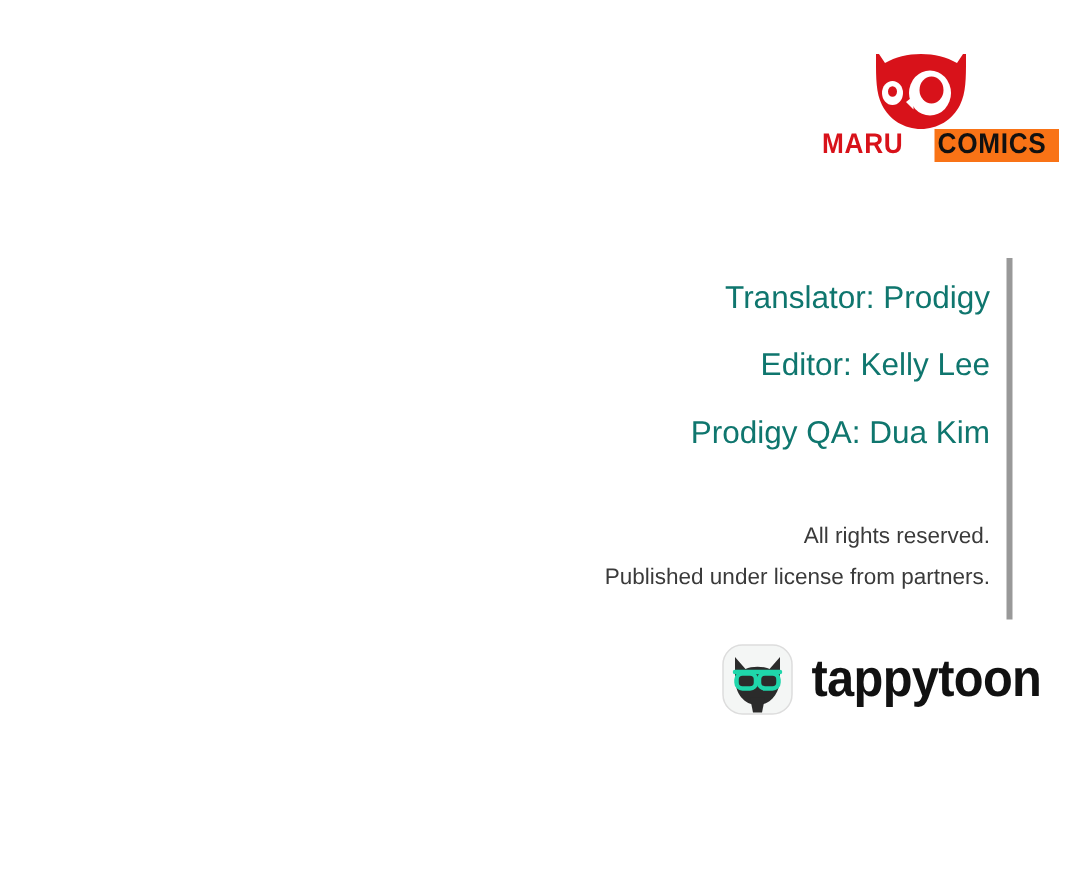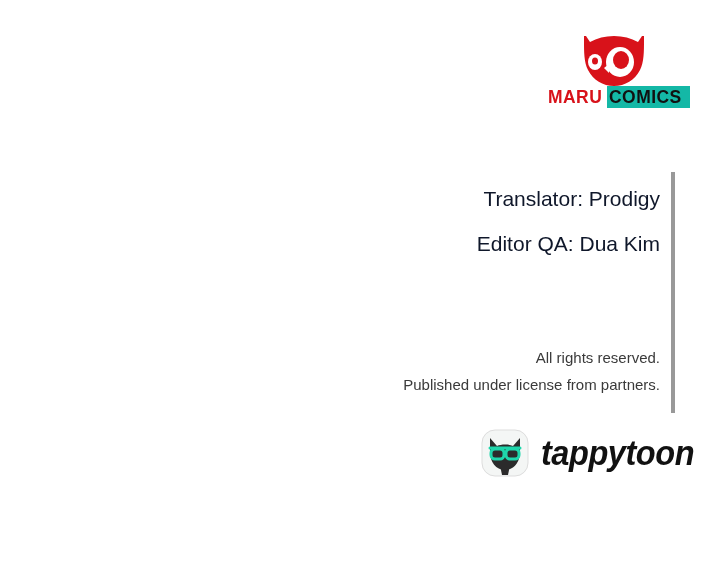--- a/index.html
+++ b/index.html
@@ -50,23 +50,23 @@
     font-family: "Liberation Sans", sans-serif;
     font-weight: bold;
     font-size: 19px;
     letter-spacing: 0.5px;
     color: #D8121A;
     line-height: 20px;
     transform: scaleX(0.92);
     transform-origin: left center;
   }
   .comics-block {
-    background: #14b8a6;
+    background: #f97316;
     padding: 1px 2px 1px 2px;
-    margin-left: 0;
+    margin-left: 16px;
     display: inline-block;
   }
   .comics-word {
     font-family: "Liberation Sans", sans-serif;
     font-weight: bold;
     font-size: 19px;
     letter-spacing: 0.5px;
     color: #111111;
     line-height: 20px;
     transform: scaleX(0.92);
@@ -88,21 +88,21 @@
   .credits {
     position: absolute;
     left: 300px;
     top: 176px;
     width: 360px;
     text-align: right;
   }
   .credit-line {
     font-family: "Liberation Sans", sans-serif;
     font-size: 21px;
-    color: #0f172a;
+    color: #0f766e;
     line-height: 45px;
     white-space: nowrap;
   }
 
   
   .legal {
     position: absolute;
     left: 280px;
     top: 344px;
     width: 380px;
@@ -118,21 +118,20 @@
 
   
   .tappytoon-logo {
     position: absolute;
     left: 481px;
     top: 427px;
     width: 195px;
     height: 52px;
     display: flex;
     align-items: center;
-    font-style: italic;
   }
   .tt-badge {
     width: 48px;
     height: 48px;
     flex: 0 0 48px;
   }
   .tt-wordmark {
     margin-left: 12px;
     font-family: "Liberation Sans", sans-serif;
     font-weight: bold;
@@ -177,21 +176,22 @@
         <span class="comics-word">COMICS</span>
       </span>
     </div>
 
   </div>
 
   <div class="divider-rule"></div>
 
   <div class="credits">
     <div class="credit-line">Translator: Prodigy</div>
-    <div class="credit-line">Editor QA: Dua Kim</div>
+    <div class="credit-line">Editor: Kelly Lee</div>
+    <div class="credit-line">Prodigy QA: Dua Kim</div>
   </div>
 
   <div class="legal">
     <div class="legal-line">All rights reserved.</div>
     <div class="legal-line">Published under license from partners.</div>
   </div>
 
   <div class="tappytoon-logo">
 
     <div class="tt-badge">

